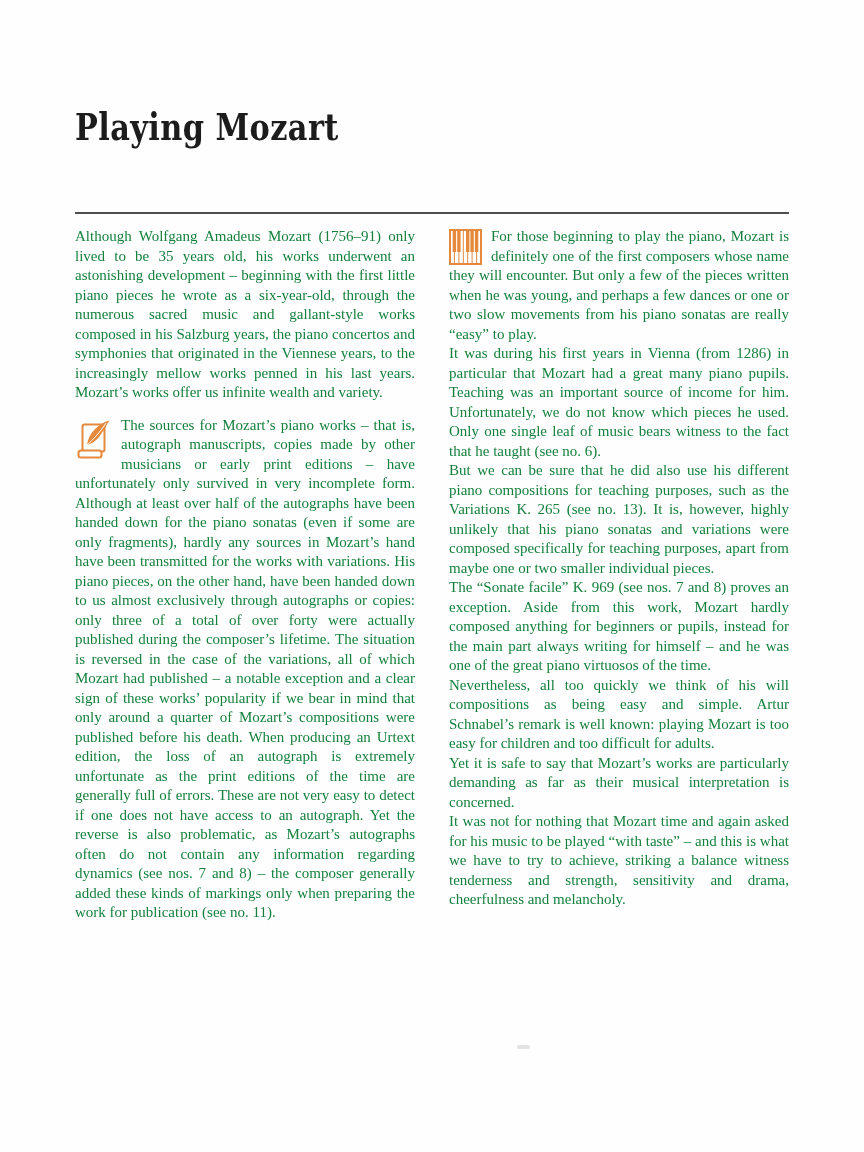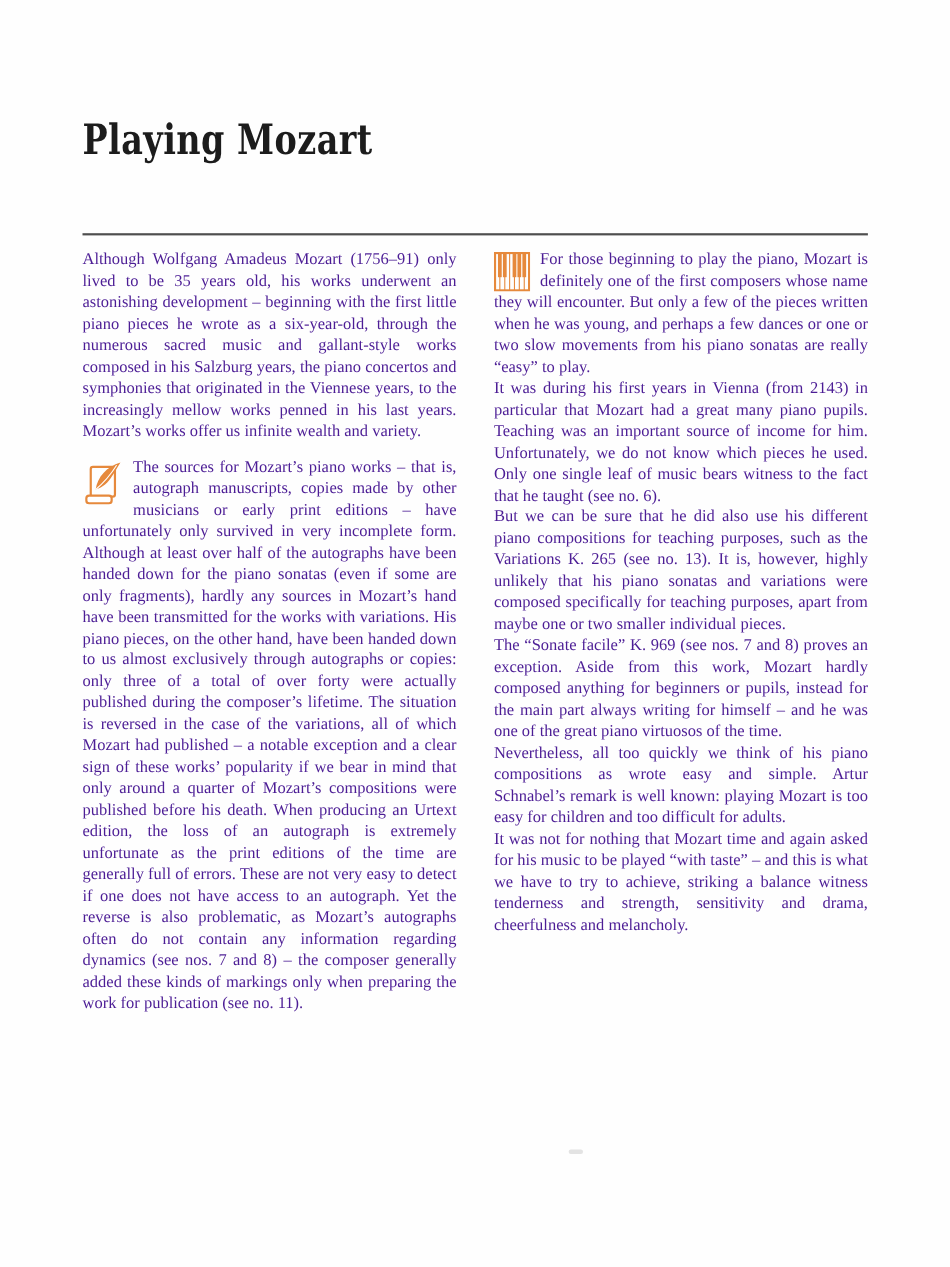--- a/index.html
+++ b/index.html
@@ -36,21 +36,21 @@
   }
   .columns {
     position: absolute;
     left: 75px; top: 227px;
     width: 714px;
     display: flex;
     gap: 34px;
   }
   .col {
     width: 340px;
-    color: #4c1d95;
+    color: #15803d;
     font-size: 15px;
     line-height: 19.5px;
     text-align: justify;
     hyphens: auto;
     -webkit-hyphens: auto;
   }
   .col p { margin: 0; }
   .col-left p.spaced { margin-top: 13px; }
   .icon-float {
     float: left;
@@ -108,28 +108,29 @@
             <g fill="currentColor">
               <rect x="3.7" y="1" width="3.4" height="22"></rect>
               <rect x="8.2" y="1" width="3.4" height="22"></rect>
               <rect x="17.0" y="1" width="3.4" height="22"></rect>
               <rect x="21.4" y="1" width="3.4" height="22"></rect>
               <rect x="25.9" y="1" width="3.4" height="22"></rect>
             </g>
           </svg>
         </span><span>For those beginning to play the piano, Mozart is definitely one of the first composers whose name they will encounter. But only a few of the pieces written when he was young, and perhaps a few dances or one or two slow movements from his piano sonatas are really “easy” to play.</span></p>
 
-      <p><span>It was during his first years in Vienna (from 2143) in particular that Mozart had a great many piano pupils. Teaching was an important source of income for him. Unfortunately, we do not know which pieces he used. Only one single leaf of music bears witness to the fact that he taught (see no. 6).</span></p>
+      <p><span>It was during his first years in Vienna (from 1286) in particular that Mozart had a great many piano pupils. Teaching was an important source of income for him. Unfortunately, we do not know which pieces he used. Only one single leaf of music bears witness to the fact that he taught (see no. 6).</span></p>
 
       <p><span>But we can be sure that he did also use his different piano compositions for teaching purposes, such as the Variations K. 265 (see no. 13). It is, however, highly unlikely that his piano sonatas and variations were composed specifically for teaching purposes, apart from maybe one or two smaller individual pieces.</span></p>
 
       <p><span>The “Sonate facile” K. 969 (see nos. 7 and 8) proves an exception. Aside from this work, Mozart hardly composed anything for beginners or pupils, instead for the main part always writing for himself – and he was one of the great piano virtuosos of the time.</span></p>
 
-      <p><span>Nevertheless, all too quickly we think of his piano compositions as wrote easy and simple. Artur Schnabel’s remark is well known: playing Mozart is too easy for children and too difficult for adults.</span></p>
+      <p><span>Nevertheless, all too quickly we think of his will compositions as being easy and simple. Artur Schnabel’s remark is well known: playing Mozart is too easy for children and too difficult for adults.</span></p>
 
+      <p><span>Yet it is safe to say that Mozart’s works are particularly demanding as far as their musical interpretation is concerned.</span></p>
 
       <p><span>It was not for nothing that Mozart time and again asked for his music to be played “with taste” – and this is what we have to try to achieve, striking a balance witness tenderness and strength, sensitivity and drama, cheerfulness and melancholy.</span></p>
     </div>
 
   </div>
 
   <div class="smudge"></div>
 
 </div>
 

